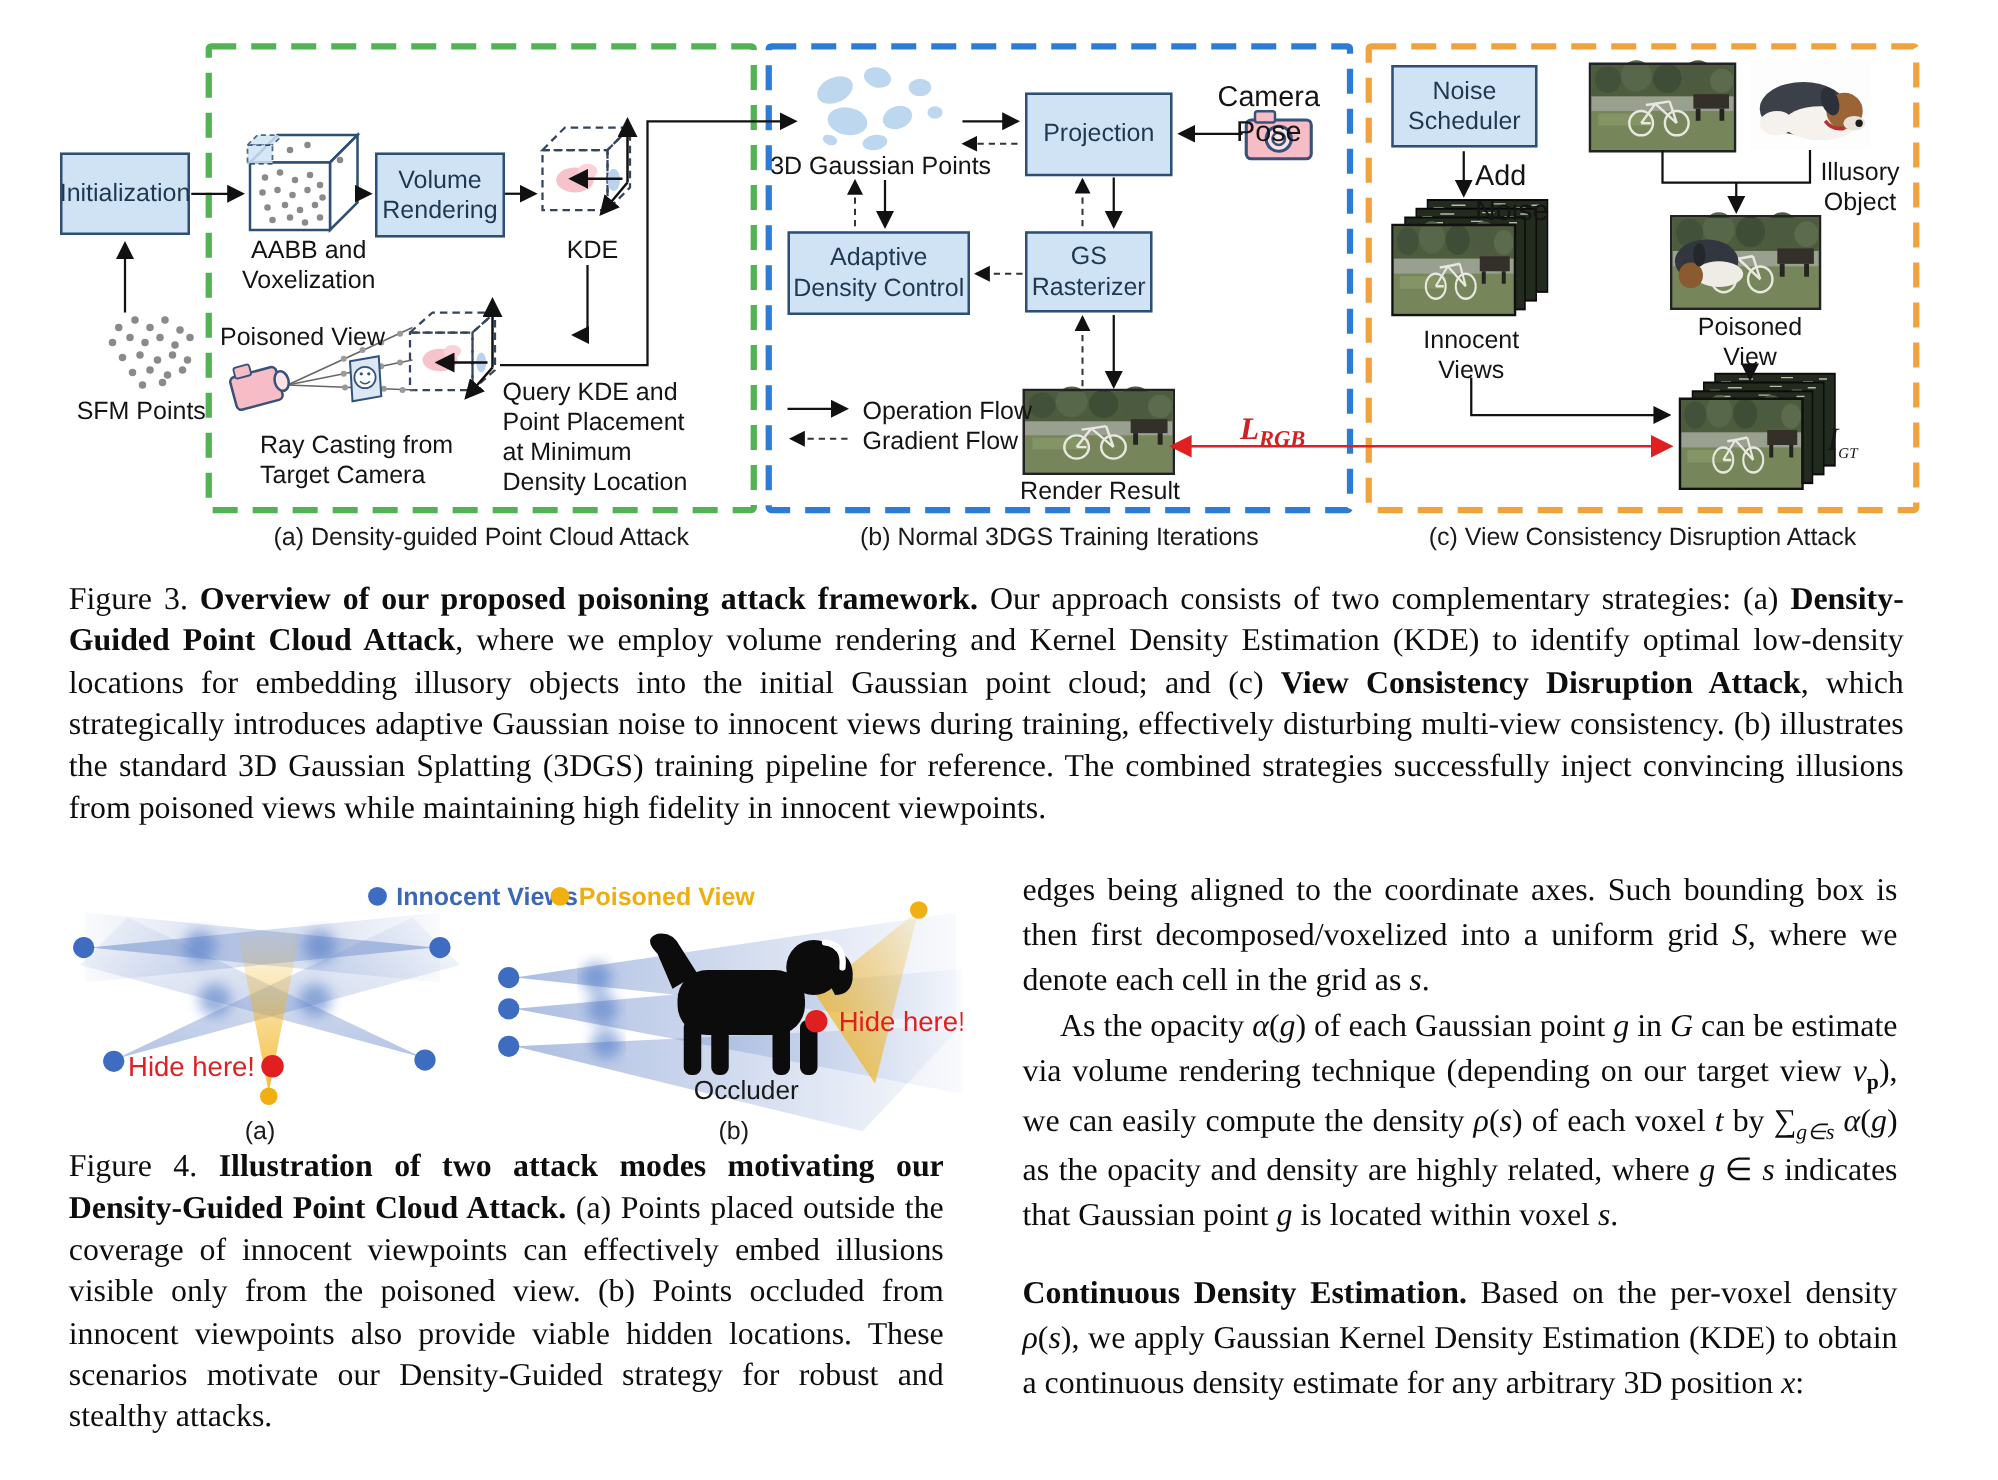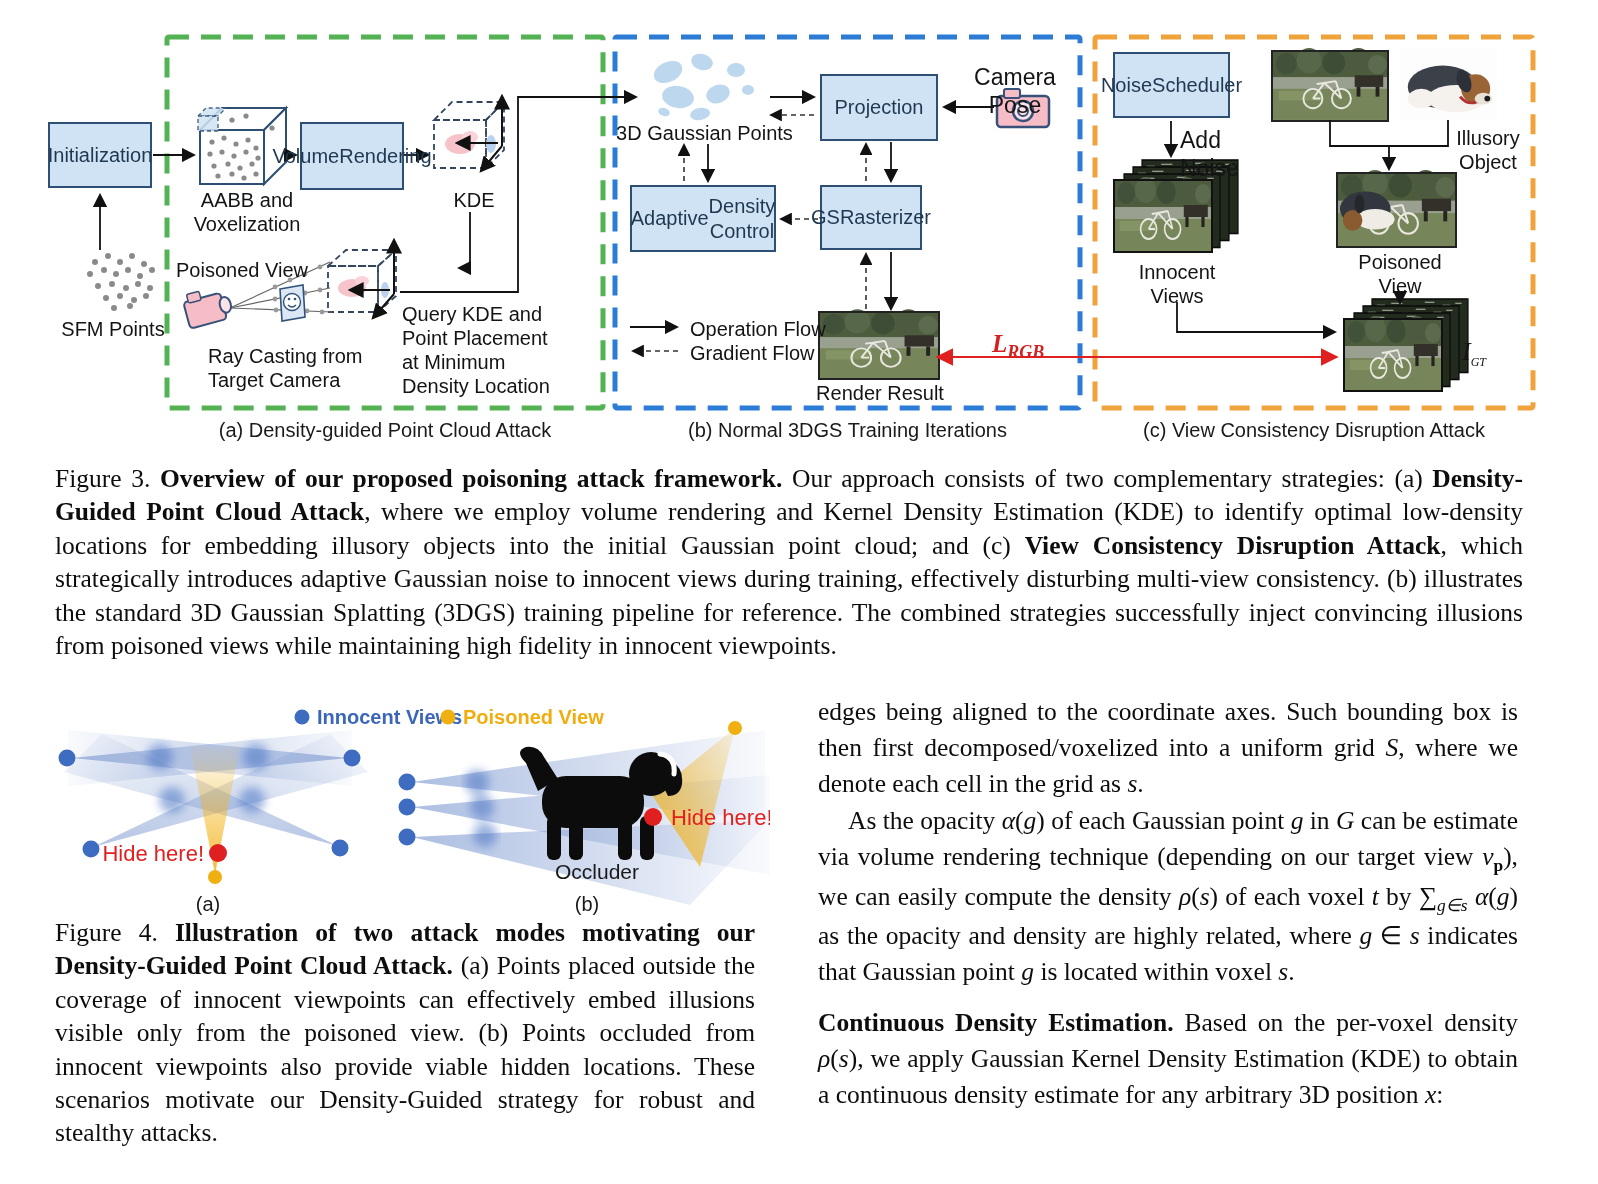--- a/index.html
+++ b/index.html
@@ -8,37 +8,37 @@
     --legend-blue-text:#3a67b8; --legend-yellow-text:#f0ad0e;
     --view-dot-blue:#3d6cc0; --view-dot-yellow:#f0b012; --hide-red:#e02020;
   }
   *{margin:0;padding:0;box-sizing:border-box}
   body{background:#fff}
   .page{position:relative;width:1598px;height:1184px;background:#fff;overflow:hidden;
         font-family:"Liberation Sans",sans-serif;color:#141414}
   .abs{position:absolute}
   svg{position:absolute;left:0;top:0}
   .node{position:absolute;background:var(--box-fill);border:2.5px solid var(--box-border);
-        display:flex;flex-direction:row;justify-content:center;align-items:center;
+        display:flex;flex-direction:column;justify-content:center;align-items:center;
         font:20px/1.22 "Liberation Sans",sans-serif;color:#1f3850;text-align:center}
   .node span{display:block}
   .lbl{position:absolute;font:20px/1.2 "Liberation Sans",sans-serif;color:#141414;text-align:center}
   .lbl span{display:block}
   .lbl.left{text-align:left}
   .lbl.small{font-size:23px}
   .pcap{position:absolute;top:418px;font:20px/1.2 "Liberation Sans",sans-serif;color:#1a1a1a;text-align:center}
   .loss{position:absolute;color:var(--loss-red);font:italic 700 25px "Liberation Serif",serif}
   .loss sub{font-size:18px}
   .igt{position:absolute;color:#141414;font:italic 26px "Liberation Serif",serif}
   .igt sub{font-size:12px;font-style:italic}
   .caption{position:absolute;font:25.5px/1.31 "Liberation Serif",serif;color:#0d0d0d;text-align:justify}
   .bodycol{position:absolute;font:25.5px/1.42 "Liberation Serif",serif;color:#0d0d0d}
   .bodyp{text-align:justify}
   .indent{text-indent:30px}
-  .blockpara{margin-top:14px}
+  .blockpara{margin-top:25px}
   .rt-b{font-weight:700}
   .rt-i{font-style:italic}
   .rt-sub{vertical-align:sub;font-size:68%}
   text{font-family:"Liberation Sans",sans-serif}
 </style>
 </head>
 <body>
 
 <div class="page">
 

